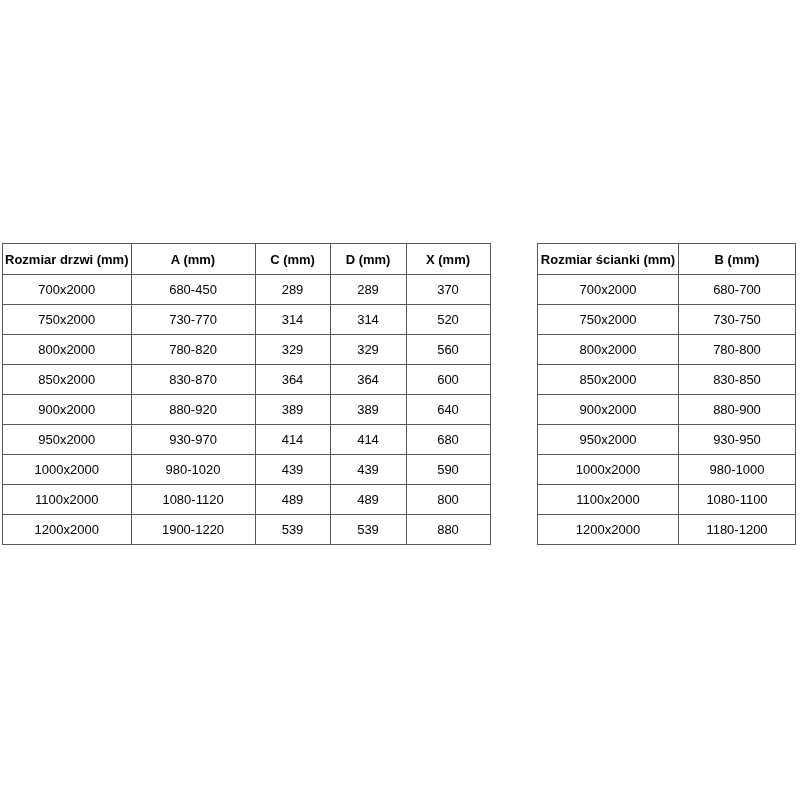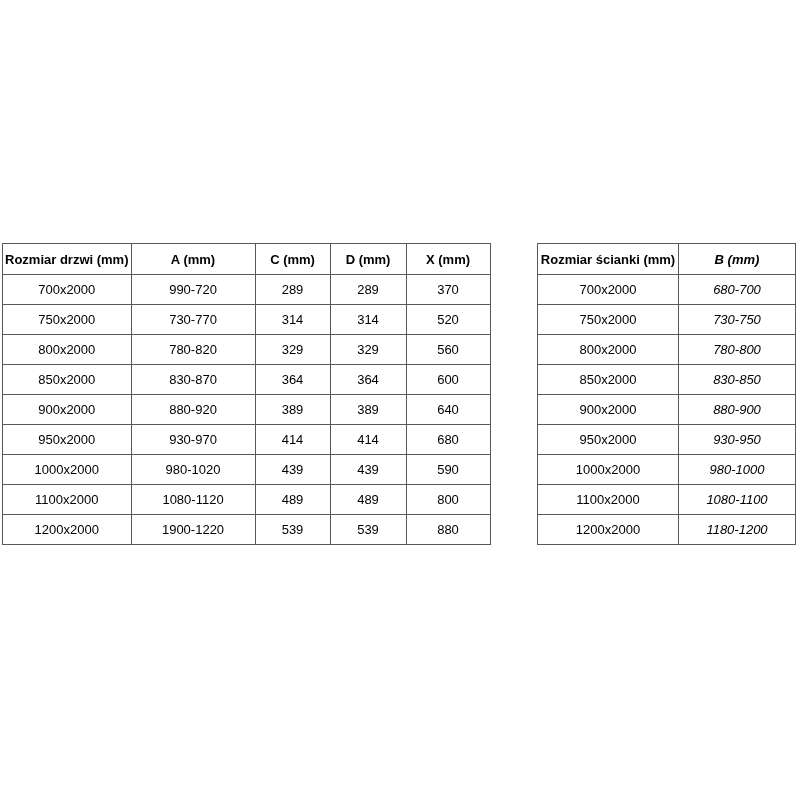--- a/index.html
+++ b/index.html
@@ -40,40 +40,40 @@
   
   .table-doors { left: 2px; top: 243px; }
   .table-doors th:nth-child(1), .table-doors td:nth-child(1) { width: 113px; }
   .table-doors th:nth-child(2), .table-doors td:nth-child(2) { width: 124px; }
   .table-doors th:nth-child(3), .table-doors td:nth-child(3) { width: 75px; }
   .table-doors th:nth-child(4), .table-doors td:nth-child(4) { width: 76px; margin-left: 20px; }
   .table-doors th:nth-child(5), .table-doors td:nth-child(5) { width: 84px; }
   
   .table-walls { left: 537px; top: 243px; }
   .table-walls th:nth-child(1), .table-walls td:nth-child(1) { width: 141px; margin-top: 8px; }
-  .table-walls th:nth-child(2), .table-walls td:nth-child(2) { width: 117px; font-style: italic; }
+  .table-walls th:nth-child(2), .table-walls td:nth-child(2) { width: 117px; }
 </style>
 </head>
 <body>
 
 <div class="canvas">
   <table class="spec-table table-doors">
       <thead>
         <tr>
           <th>Rozmiar drzwi (mm)</th>
           <th>A (mm)</th>
           <th>C (mm)</th>
           <th>D (mm)</th>
           <th>X (mm)</th>
         </tr>
       </thead>
       <tbody>
         <tr>
           <td>700x2000</td>
-          <td>990-720</td>
+          <td>680-450</td>
           <td>289</td>
           <td>289</td>
           <td>370</td>
         </tr>
         <tr>
           <td>750x2000</td>
           <td>730-770</td>
           <td>314</td>
           <td>314</td>
           <td>520</td>

